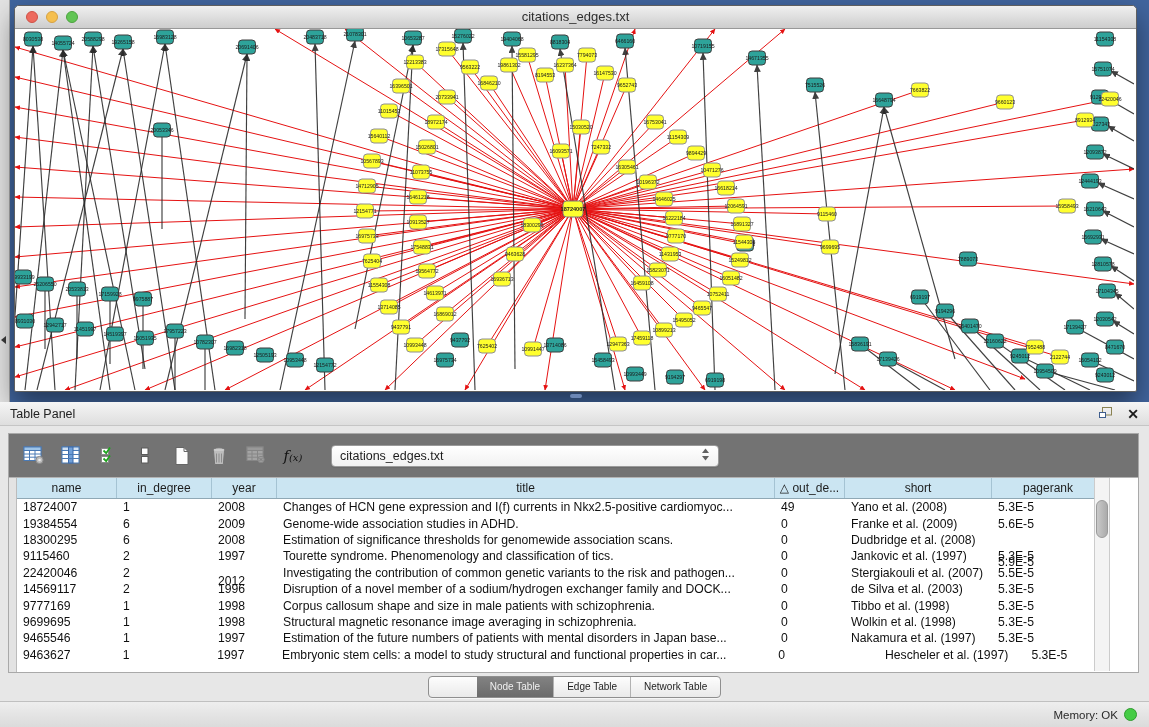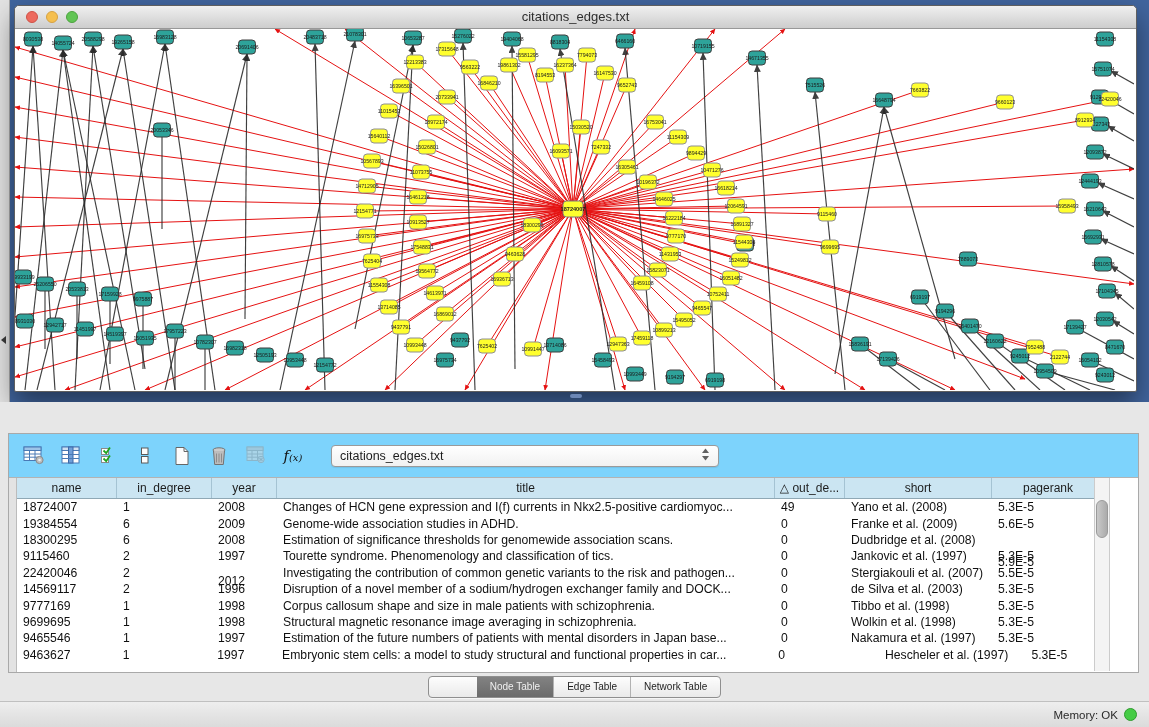--- a/index.html
+++ b/index.html
@@ -22,21 +22,21 @@
   .win-title{text-align:center;line-height:21px;font-size:13px;color:#2e2e2e;}
   #net{display:block;background:#ffffff;}
   
   .table-panel{position:absolute;left:0;top:402px;width:1149px;height:325px;background:#e7e7e7;}
   .tp-header{height:23px;background:linear-gradient(#f5f5f5,#dedede);border-bottom:1px solid #c5c5c5;
     display:flex;align-items:center;padding:0 10px;font-size:12.5px;color:#222;}
   .tp-header .spacer{flex:1;}
   .tp-float{margin-right:14px;cursor:default;}
   .tp-close{font-size:14px;font-weight:bold;color:#1b1b1b;cursor:default;}
   .tp-box{position:absolute;left:8px;top:31px;width:1131px;height:240px;border:1px solid #a9a9a9;
-    background:#7dd3fc;box-sizing:border-box;}
+    background:#737373;box-sizing:border-box;}
   .toolbar{height:43px;display:flex;align-items:center;padding-left:12px;gap:11px;}
   .tool-btn{width:26px;height:26px;display:flex;align-items:center;justify-content:center;}
   .dropdown{margin-left:14px;width:388px;height:22px;border:1px solid #9a9a9a;border-radius:4px;
     background:linear-gradient(#ffffff,#f1f1f1);display:flex;align-items:center;padding:0 8px;
     font-size:12.5px;color:#1c1c1c;box-sizing:border-box;box-shadow:0 1px 1px rgba(0,0,0,.08);}
   .dropdown .dd-spacer{flex:1;}
   .table-wrap{position:absolute;left:0;top:43px;right:0;bottom:0;background:#fff;border-top:1px solid #b3b3b3;overflow:hidden;}
   .gutter{position:absolute;left:0;top:0;bottom:0;width:7px;background:#e3e3e3;border-right:1px solid #bcbcbc;}
   .thead{position:absolute;left:8px;top:0;height:20px;display:flex;background:#CBE5F2;border-bottom:1px solid #8fa8b5;}
   .th{box-sizing:border-box;border-right:1px solid #a5c3d3;font-size:12px;color:#1c1c1c;
@@ -810,20 +810,31 @@
           <g>
             <rect x="548" y="172" width="20" height="16" rx="3.5" fill="#FFFF2E" stroke="#7a7a7a" stroke-width="1"></rect>
             <text x="558" y="181.8" text-anchor="middle" font-size="5.6" font-family="Liberation Sans, sans-serif" fill="#1c1c1c" font-weight="bold">18724007</text>
           </g>
         </svg>
     </div>
     <div class="splitter-nub"></div>
   </div>
 
   <div class="table-panel">
+    <div class="tp-header">
+      <span>Table Panel</span>
+      <span class="spacer"></span>
+      <span class="tp-float">
+        <svg width="15" height="13">
+            <rect x="4.5" y="1.5" width="9" height="7.5" fill="none" stroke="#8a8252"></rect>
+            <rect x="1.5" y="6.5" width="6" height="5" fill="#fff" stroke="#3f5e8e"></rect>
+          </svg>
+      </span>
+      <span class="tp-close">✕</span>
+    </div>
 
     <div class="tp-box">
       <div class="toolbar" id="toolbar">
           <div class="tool-btn">
             <svg width="22" height="19">
               <rect x="1" y="1" width="17" height="13.5" fill="#fff" stroke="#4a7ab5"></rect>
               <rect x="1" y="1" width="17" height="3.5" fill="#9ec4e8" stroke="#4a7ab5"></rect>
               <path d="M1 8h17M1 11.2h17M6.5 4.5v10M12 4.5v10" stroke="#4a7ab5" fill="none"></path>
               <circle cx="16.5" cy="14" r="3.6" fill="#bdbdbd" stroke="#8a8a8a"></circle>
               <circle cx="16.5" cy="14" r="1.3" fill="#ececec"></circle>

